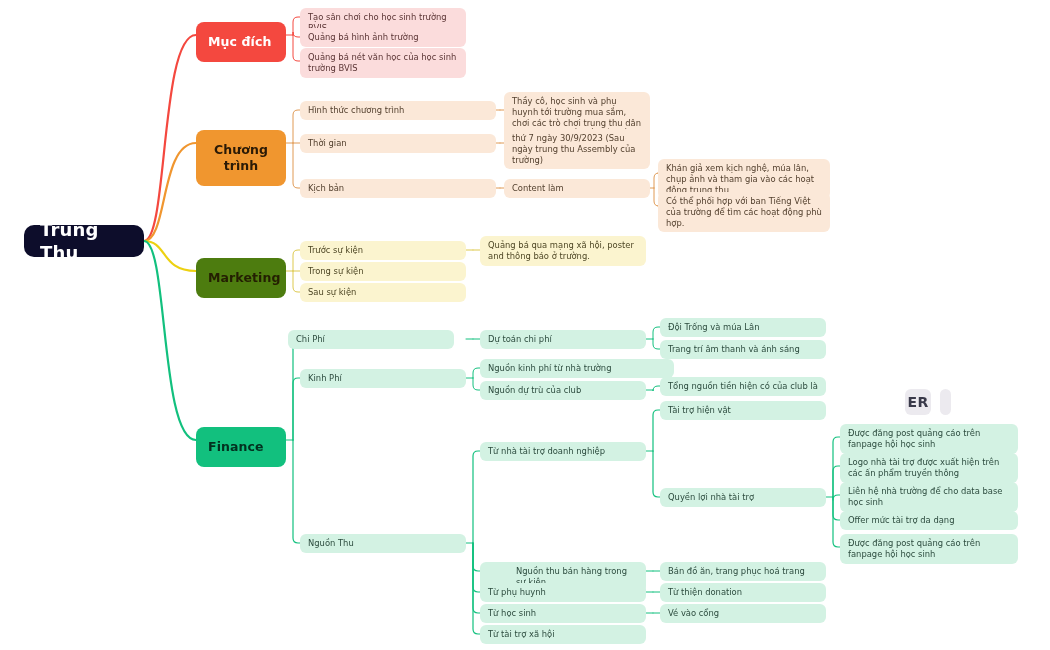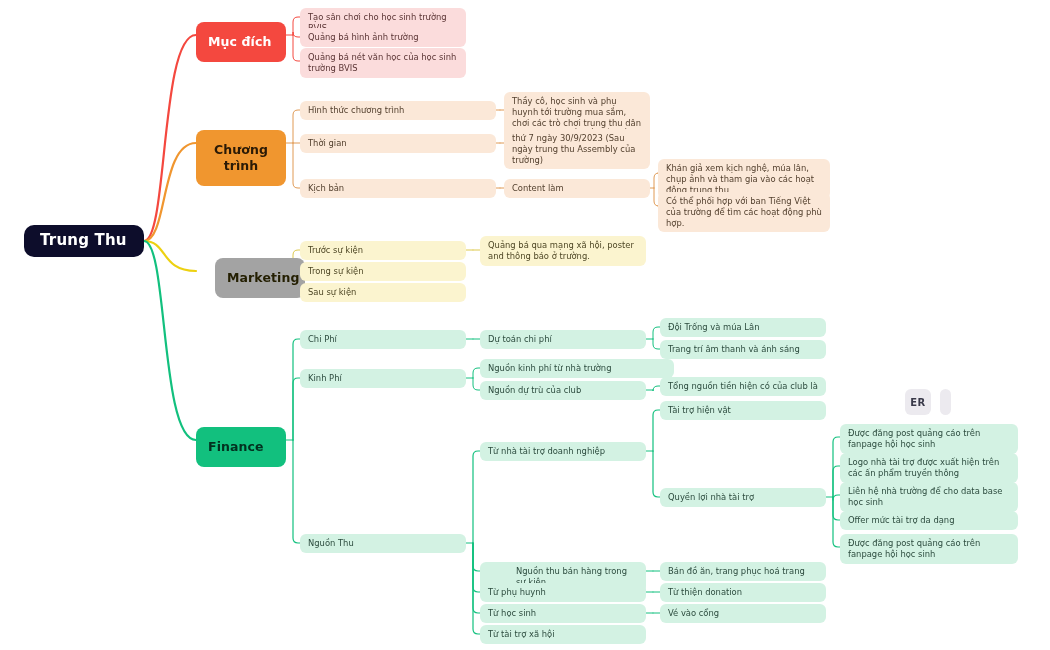--- a/index.html
+++ b/index.html
@@ -27,40 +27,40 @@
     display: flex;
     align-items: center;
     padding: 5px 9px;
     line-height: 1.28;
     white-space: normal;
   }
   
   .n-root {
     background: #0d0d2b;
     color: #ffffff;
-    font-size: 15px;
+    font-size: 18px;
     font-weight: bold;
     letter-spacing: 0.2px;
     border-radius: 10px;
     padding: 4px 16px;
     justify-content: flex-start;
   }
   
   .n-b {
     font-size: 12.5px;
     font-weight: bold;
     color: #ffffff;
     border-radius: 8px;
     justify-content: flex-start;
     padding: 12px 12px;
     letter-spacing: 0.1px;
   }
   .n-b.bred    { background: #f4483f; }
   .n-b.borange { background: #f0962f; color: #2b1a06; text-align: center; }
-  .n-b.byellow { background: #a3a3a3; color: #241f02; margin-left: 19px; }
+  .n-b.byellow { background: #4d7c0f; color: #241f02; }
   .n-b.bgreen  { background: #12c07e; color: #03301f; }
 
   
   .n-leaf {
     font-size: 8.4px;
     color: #4a3c36;
     border-radius: 6px;
     align-items: center;
     padding: 4px 8px;
   }
@@ -68,21 +68,21 @@
   .n-leaf.c-orange { background: #fbe8d8; color: #53402e; }
   .n-leaf.c-yellow { background: #fbf4cf; color: #4e4725; }
   .n-leaf.c-green  { background: #d3f2e3; color: #2b4a3d; }
 
   .avatar {
     position: absolute;
     width: 26px; height: 26px;
     border-radius: 6px;
     background: #eceaef;
     color: #3a3a4a;
-    font-size: 10px;
+    font-size: 14px;
     font-weight: bold;
     display: flex;
     align-items: center;
     justify-content: center;
     letter-spacing: 0.4px;
   }
   .cursor-chip {
     position: absolute;
     width: 11px; height: 26px;
     border-radius: 6px;
@@ -171,21 +171,21 @@
       <div class="node n-leaf c-orange" style="left: 300px; top: 179px; width: 196px; min-height: 18px;">Kịch bản</div>
       <div class="node n-leaf c-orange" style="left: 504px; top: 179px; width: 146px; min-height: 18px;">Content làm</div>
       <div class="node n-leaf c-orange" style="left: 658px; top: 159px; width: 172px; min-height: 28px;">Khán giả xem kịch nghệ, múa lân, chụp ảnh và tham gia vào các hoạt động trung thu.</div>
       <div class="node n-leaf c-orange" style="left: 658px; top: 192px; width: 172px; min-height: 28px;">Có thể phối hợp với ban Tiếng Việt của trường để tìm các hoạt động phù hợp.</div>
       <div class="node n-b byellow" style="left: 196px; top: 258px; width: 90px; min-height: 26px;">Marketing</div>
       <div class="node n-leaf c-yellow" style="left: 300px; top: 241px; width: 166px; min-height: 18px;">Trước sự kiện</div>
       <div class="node n-leaf c-yellow" style="left: 480px; top: 236px; width: 166px; min-height: 28px;">Quảng bá qua mạng xã hội, poster and thông báo ở trường.</div>
       <div class="node n-leaf c-yellow" style="left: 300px; top: 262px; width: 166px; min-height: 18px;">Trong sự kiện</div>
       <div class="node n-leaf c-yellow" style="left: 300px; top: 283px; width: 166px; min-height: 18px;">Sau sự kiện</div>
       <div class="node n-b bgreen" style="left: 196px; top: 427px; width: 90px; min-height: 26px;">Finance</div>
-      <div class="node n-leaf c-green" style="left: 300px; top: 330px; width: 166px; min-height: 18px;">Chi Phí</div>
+      <div class="node n-leaf c-green" style="left: 288px; top: 330px; width: 166px; min-height: 18px;">Chi Phí</div>
       <div class="node n-leaf c-green" style="left: 480px; top: 330px; width: 166px; min-height: 18px;">Dự toán chi phí</div>
       <div class="node n-leaf c-green" style="left: 660px; top: 318px; width: 166px; min-height: 18px;">Đội Trống và múa Lân</div>
       <div class="node n-leaf c-green" style="left: 660px; top: 340px; width: 166px; min-height: 18px;">Trang trí âm thanh và ánh sáng</div>
       <div class="node n-leaf c-green" style="left: 300px; top: 369px; width: 166px; min-height: 18px;">Kinh Phí</div>
       <div class="node n-leaf c-green" style="left: 480px; top: 359px; width: 194px; min-height: 18px;">Nguồn kinh phí từ nhà trường</div>
       <div class="node n-leaf c-green" style="left: 480px; top: 381px; width: 166px; min-height: 18px;">Nguồn dự trù của club</div>
       <div class="node n-leaf c-green" style="left: 660px; top: 377px; width: 166px; min-height: 18px;">Tổng nguồn tiền hiện có của club là</div>
       <div class="node n-leaf c-green" style="left: 300px; top: 534px; width: 166px; min-height: 18px;">Nguồn Thu</div>
       <div class="node n-leaf c-green" style="left: 480px; top: 442px; width: 166px; min-height: 18px;">Từ nhà tài trợ doanh nghiệp</div>
       <div class="node n-leaf c-green" style="left: 660px; top: 401px; width: 166px; min-height: 18px;">Tài trợ hiện vật</div>

